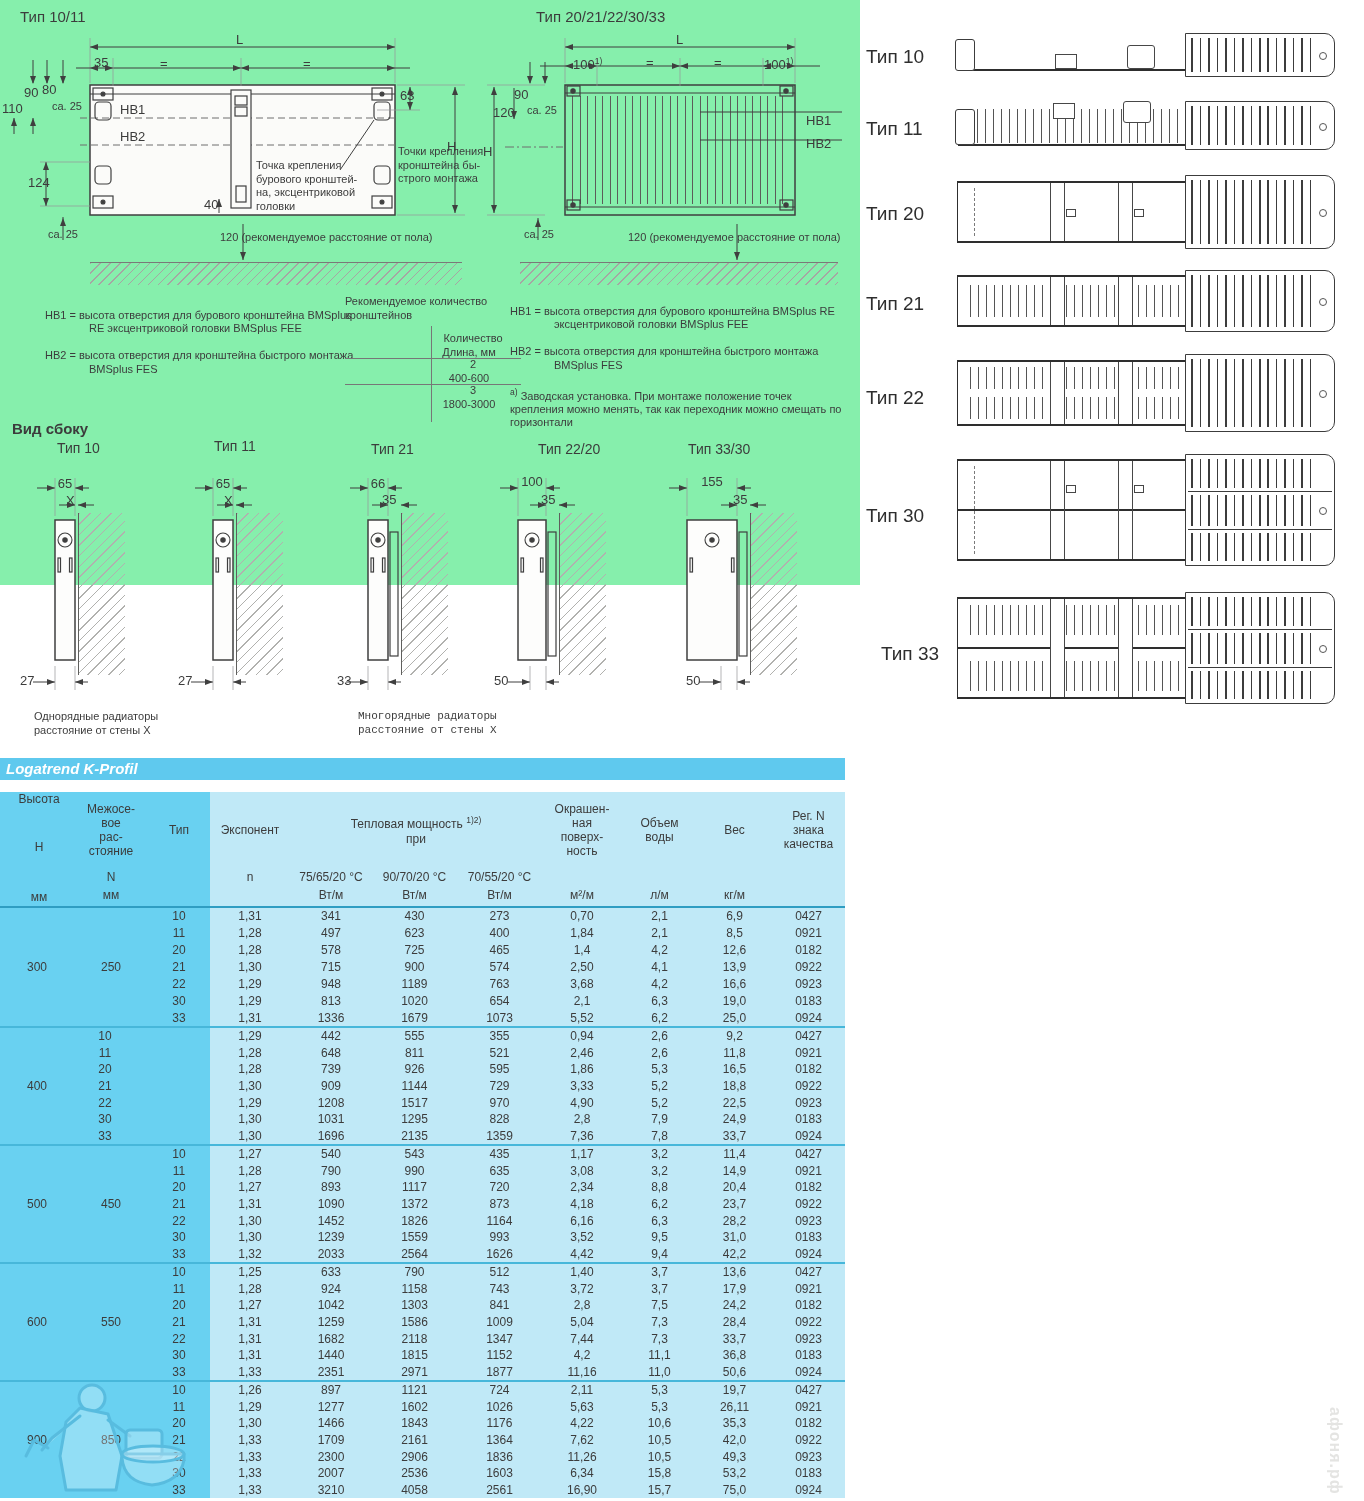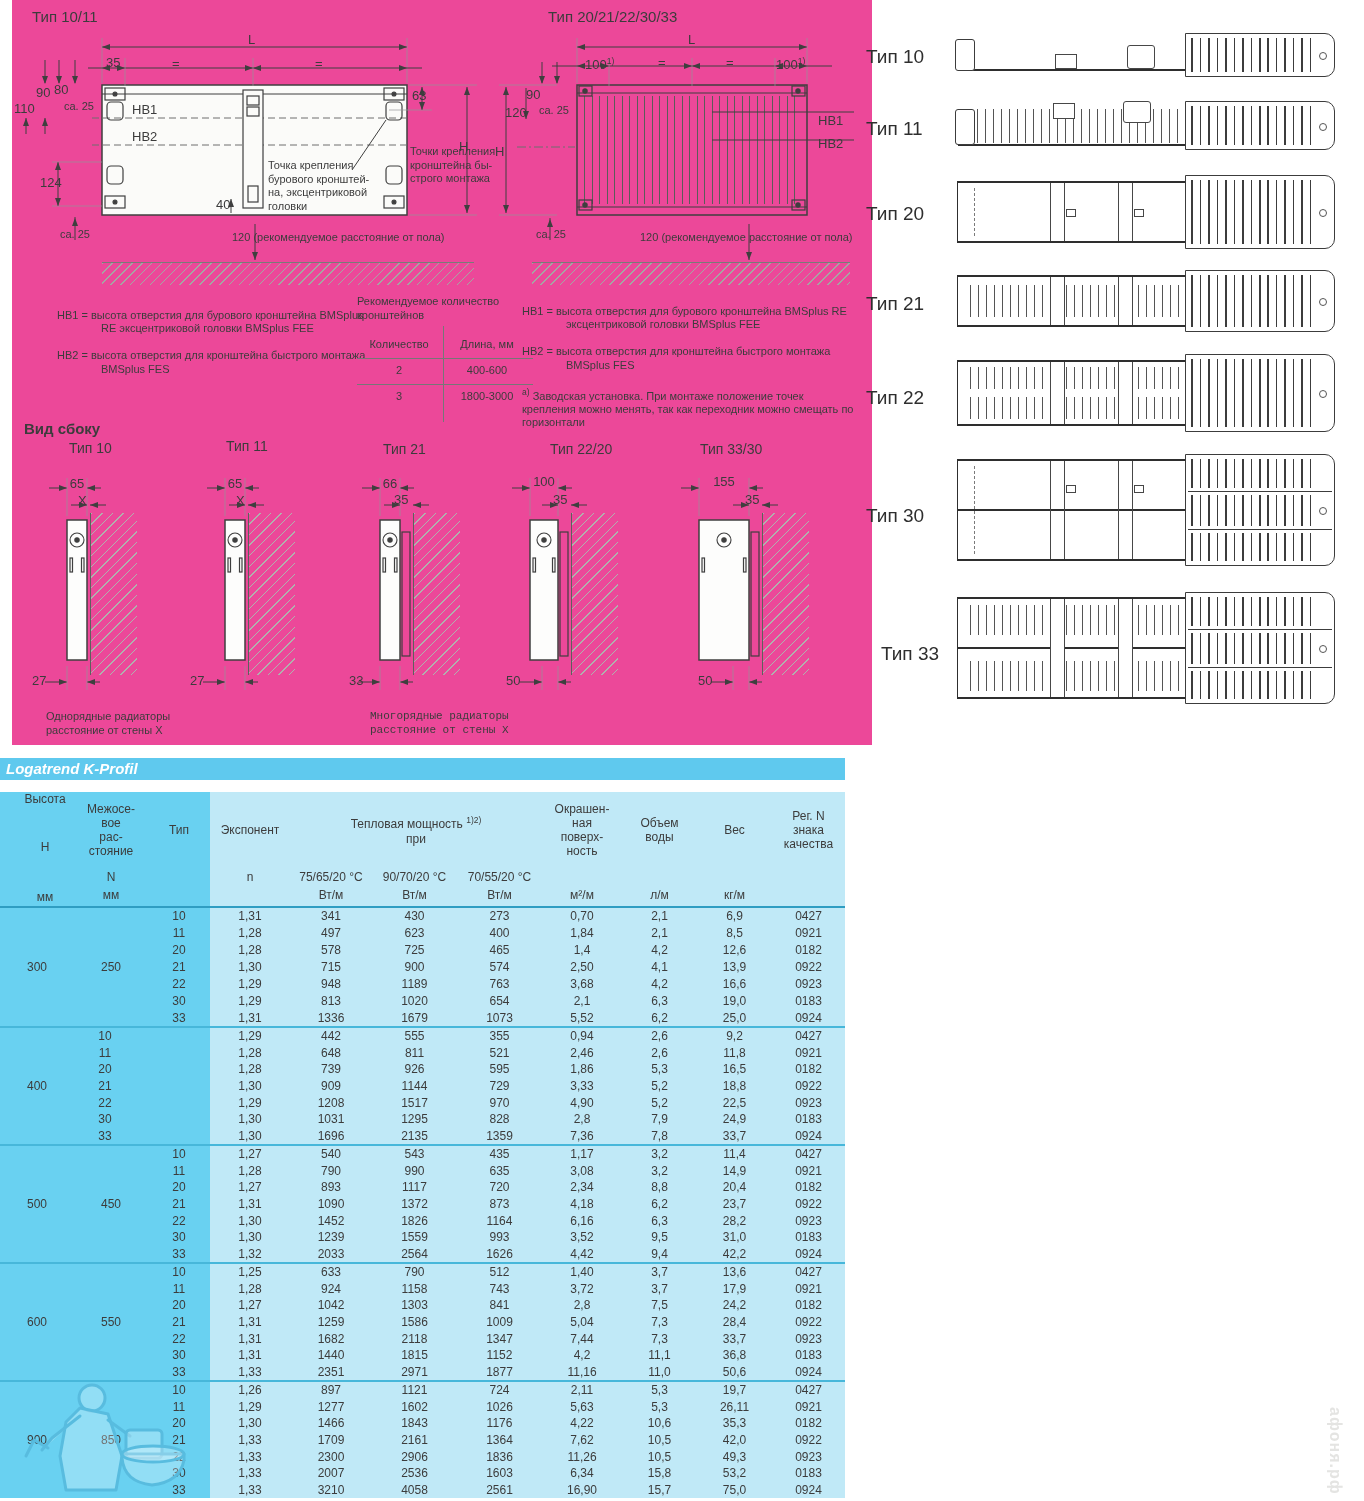--- a/index.html
+++ b/index.html
@@ -1,31 +1,31 @@
 <!DOCTYPE html>
 <html><head>
 <meta charset="utf-8">
 <style>
   html,body{margin:0;padding:0;background:#fff;font-family:"Liberation Sans",sans-serif;color:#3c3c3c;}
   .page{position:relative;width:1364px;height:1501px;overflow:hidden;background:#fff;}
   
-  .gpanel{position:absolute;left:12px;top:0;width:860px;height:745px;background:#ec4899;}
+  .gpanel{position:absolute;left:0;top:0;width:860px;height:585px;background:#86efac;}
   .lb{position:absolute;font-size:13px;line-height:14px;white-space:pre-line;}
   .sm{font-size:11px;line-height:13.5px;}
   .ttl{font-size:15px;}
   .bold{font-weight:bold;}
   sup{font-size:8.5px;}
   .hatch{position:absolute;background:repeating-linear-gradient(135deg,#a6a6a3 0 1px,transparent 1px 7px);border-top:1.5px solid #7a7a78;}
   .wallh{position:absolute;background:repeating-linear-gradient(135deg,#b1b1ae 0 1px,transparent 1px 7.5px);border-left:1.5px solid #5f5f5d;}
   .finfill{position:absolute;background:repeating-linear-gradient(90deg,#5c5c5a 0 1.3px,transparent 1.3px 7.5px);}
   svg.lw{position:absolute;left:0;top:0;}
   .hang{padding-left:44px;text-indent:-44px;}
   
   .brt{position:absolute;font-size:11px;line-height:13.5px;}
-  .brt .row{display:flex;height:26px;align-items:center;}
+  .brt .row{display:flex;height:26px;align-items:flex-end;flex-direction:column;}
   .brt .c1{width:84px;text-align:center;}
   .brt .c2{width:92px;text-align:center;}
   .brt .hr{position:absolute;left:0;width:176px;height:1px;background:#777;}
   .brt .vr{position:absolute;left:86px;top:-6px;height:96px;width:1px;background:#777;}
   
   .xslabel{position:absolute;left:866px;width:88px;font-size:19px;color:#2e2e2e;}
   .xsw{position:absolute;left:955px;width:380px;}
   .xsg{position:absolute;border:1.6px solid #3c3c3c;border-radius:0 10px 10px 0;background:#fff;}
   .xsg .gf{position:absolute;left:5px;right:22px;top:4px;bottom:4px;background:repeating-linear-gradient(90deg,#3c3c3c 0 1.5px,transparent 1.5px 8.5px);}
   .xsg .hole{position:absolute;right:7px;top:50%;margin-top:-3px;width:6px;height:6px;border:1.2px solid #555;border-radius:50%;background:#fff;}
@@ -509,21 +509,21 @@
       <div class="hole"></div>
     </div>
   </div>
 
   <div class="ktable">
     <div class="tbar">Logatrend K-Profil</div>
     <div class="tgap"></div>
 
     <div class="thead">
       <div class="dk"></div>
-      <div class="hcol" style="left:8px;width:74px;gap:32px;">
+      <div class="hcol" style="left:2px;width:74px;gap:32px;">
         <div class="hc-top">Высота</div>
         <div class="hc-u">H</div>
         <div class="hc-u">мм</div>
       </div>
       <div class="hcol" style="left:74px;width:74px;">
         <div class="hc-top">Межосе-
 вое
 рас-
 стояние</div>
         <div class="hc-u">N</div>

